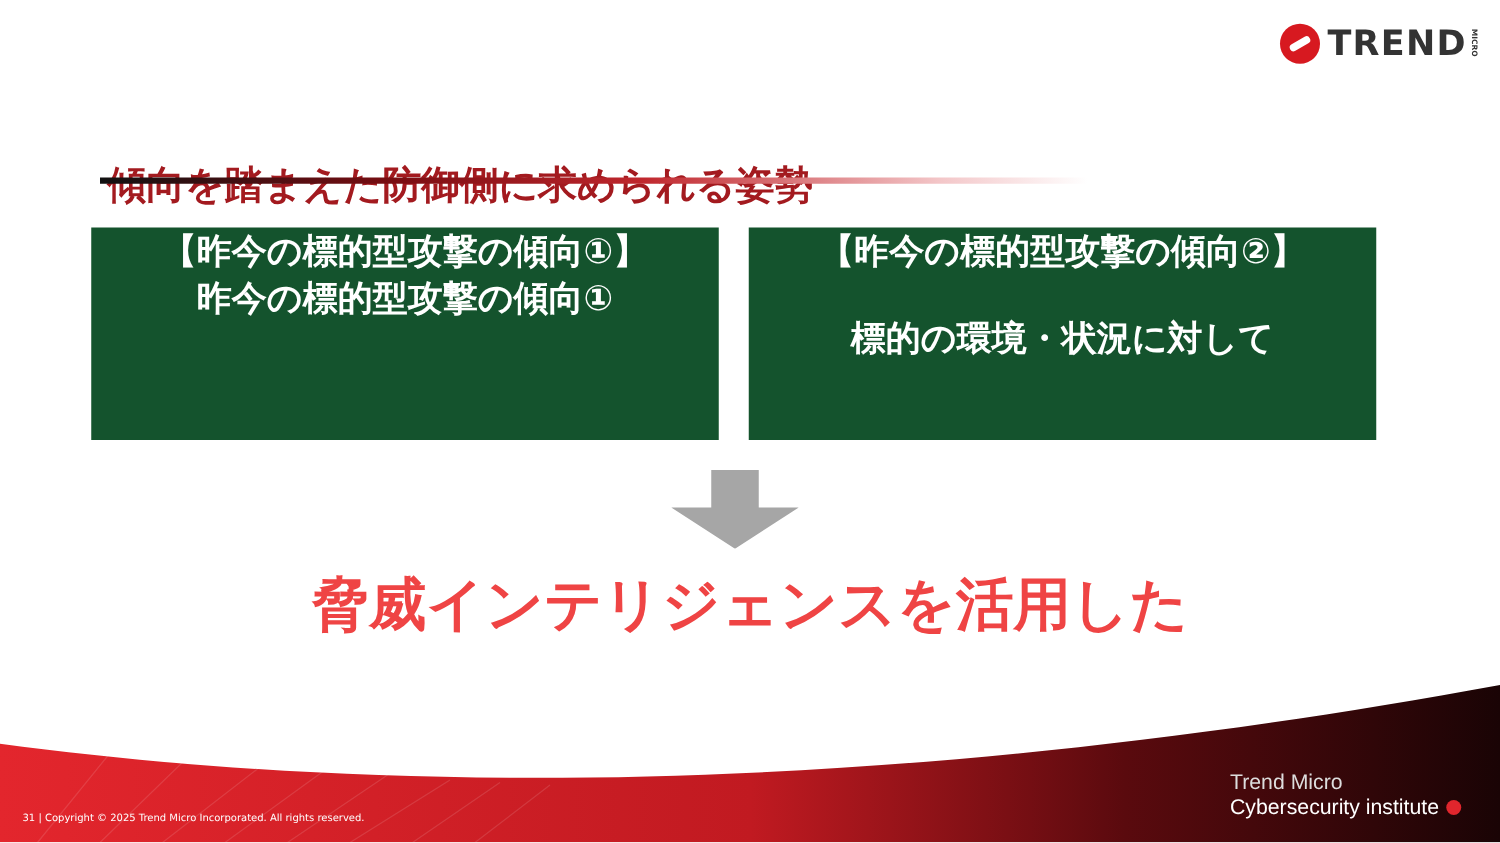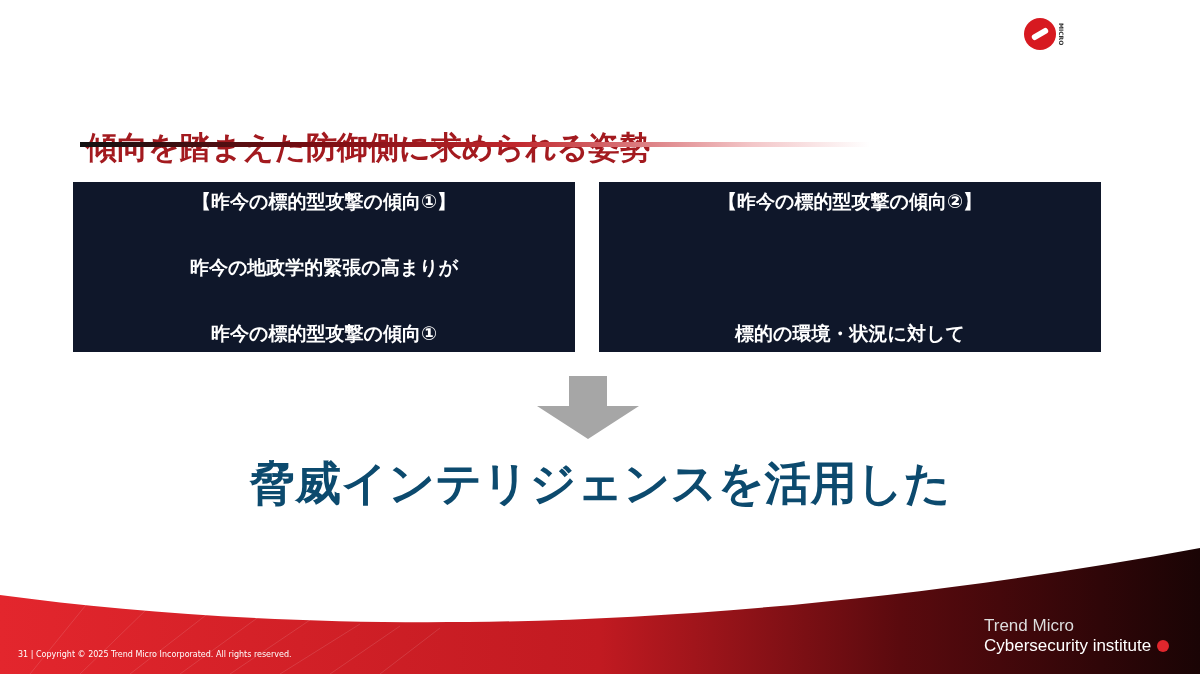--- a/index.html
+++ b/index.html
@@ -4,46 +4,46 @@
 <style>
   html, body { margin:0; padding:0; }
   body { width:1200px; height:674px; position:relative; overflow:hidden; background:#ffffff; font-family:"DejaVu Sans", sans-serif; }
   .logo { position:absolute; left:1024px; top:18px; display:flex; align-items:center; }
   .logo-mark { width:32px; height:32px; border-radius:50%; background:#d71920; position:relative; }
   .logo-mark::after { content:""; position:absolute; left:7px; top:13px; width:18px; height:6px; background:#fff; transform:rotate(-30deg); border-radius:3px; }
   .logo-text { font-family:"DejaVu Sans", sans-serif; font-weight:bold; font-size:28px; color:#333; margin-left:6px; letter-spacing:1px; }
   .logo-micro { font-size:6px; color:#333; writing-mode:vertical-rl; margin-left:2px; font-weight:bold; }
   .title { position:absolute; left:86px; top:84px; font-size:31px; font-weight:bold; color:#a31a1f; white-space:nowrap;margin-top:43px; }
   .title-rule { position:absolute; left:80px; top:142px; width:790px; height:5px; background:linear-gradient(to right,#111 0%,#7a0d12 30%,#c0272d 55%,#f3c6c8 85%,rgba(255,255,255,0) 100%); }
-  .box { position:absolute; top:182px; width:502px; height:170px; background:#0f172a; color:#fff; display:flex; flex-direction:column; align-items:center; justify-content:space-between; font-size:19px; font-weight:bold; line-height:38px; text-align:center; }
+  .box { position:absolute; top:182px; width:502px; height:170px; background:#14532d; color:#fff; display:flex; flex-direction:column; align-items:center; justify-content:flex-start; font-size:28px; font-weight:bold; line-height:38px; text-align:center; }
   .box-left { left:73px; }
-  .box-right { left:599px; }
+  .box-right { left:599px;gap:32px; }
   .arrow { position:absolute; left:537px; top:376px; width:102px; height:63px; }
-  .conclusion { position:absolute; left:0; width:1200px; top:452px; text-align:center; color:#0c4a6e; font-size:46px; font-weight:bold; line-height:62px; }
+  .conclusion { position:absolute; left:0; width:1200px; top:452px; text-align:center; color:#ef4444; font-size:46px; font-weight:bold; line-height:62px; }
   .footer-bg { position:absolute; left:0; top:540px; width:1200px; height:134px; }
   .copyright { position:absolute; left:18px; top:650px; font-size:8px; color:#fff; white-space:nowrap; }
   .institute { position:absolute; left:957px; top:616px; color:#fff;margin-left:27px; }
   .institute-line1 { font-size:17px; color:#ddd; font-family:"Liberation Sans", sans-serif; line-height:20px; }
   .institute-line2 { font-size:17px; font-family:"Liberation Sans", sans-serif; line-height:20px; display:flex; align-items:center; }
   .inst-icon { width:12px; height:12px; border-radius:50%; background:#e0262d; margin-left:6px; display:inline-block; }
 </style>
 </head>
 <body>
 
 <div class="logo">
   <div class="logo-mark"></div>
+  <span class="logo-text">TREND</span>
   <span class="logo-micro">MICRO</span>
 </div>
 
 <div class="title">傾向を踏まえた防御側に求められる姿勢</div>
 <div class="title-rule"></div>
 
 <div class="box box-left">
   <div>【昨今の標的型攻撃の傾向①】</div>
-  <div>昨今の地政学的緊張の高まりが</div>
   <div>昨今の標的型攻撃の傾向①</div>
 </div>
 
 <div class="box box-right">
   <div>【昨今の標的型攻撃の傾向②】</div>
   <div>標的の環境・状況に対して</div>
 </div>
 
 <svg class="arrow" viewBox="0 0 102 63">
   <polygon points="32,0 70,0 70,30 102,30 51,63 0,30 32,30" fill="#a6a6a6"></polygon>

